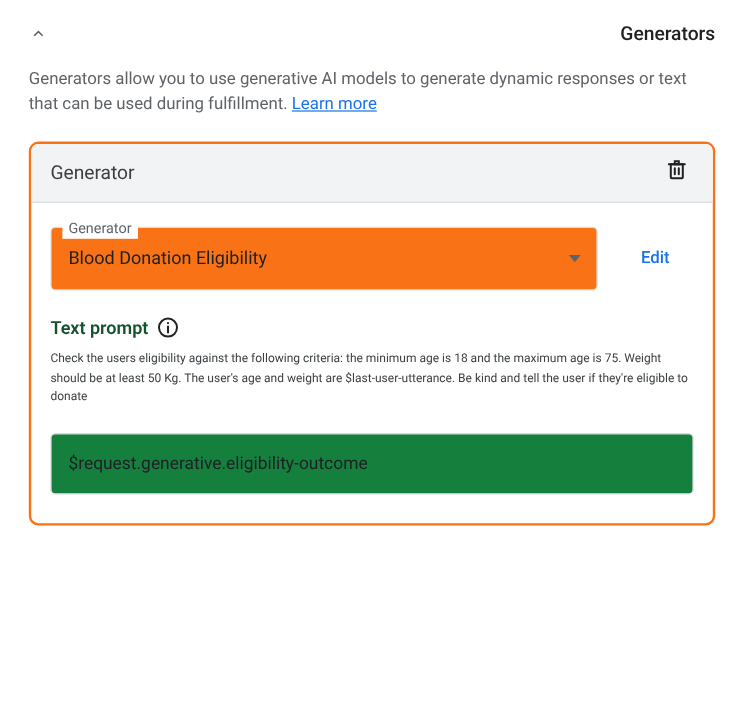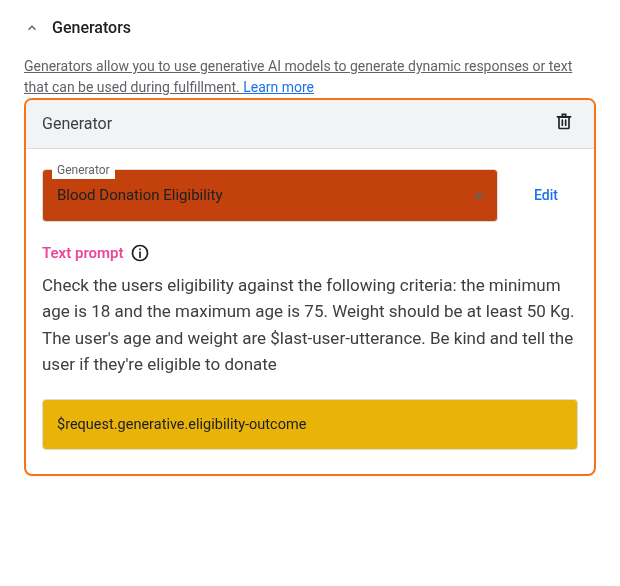--- a/index.html
+++ b/index.html
@@ -11,31 +11,32 @@
     width: 620px;
     padding: 16px 24px;
     font-size: 14px;
     line-height: 1.5;
   }
   .section-header {
     display: flex;
     align-items: center;
     gap: 12px;
     margin-bottom: 16px;
+    justify-content: space-between;
   }
   .section-title {
     font-size: 16px;
     font-weight: 500;
     color: #202124;
   }
   .chevron svg { display: block; }
   .description {
     color: #5f6368;
     font-size: 14px;
-    text-decoration: underline;
+    margin-bottom: 20px;
   }
   .description a {
     color: #1a73e8;
     text-decoration: underline;
   }
   .card {
     border: 2px solid #f97316;
     border-radius: 8px;
     overflow: hidden;
   }
@@ -82,21 +83,21 @@
     font-size: 12px;
     color: #5f6368;
   }
   .select-box {
     width: 100%;
     border: 1px solid #dadce0;
     border-radius: 4px;
     padding: 14px 40px 14px 14px;
     font-size: 15px;
     color: #202124;
-    background: #c2410c;
+    background: #f97316;
     cursor: pointer;
     display: flex;
     align-items: center;
     justify-content: space-between;
   }
   .select-caret {
     position: absolute;
     right: 14px;
     top: 50%;
     transform: translateY(-50%);
@@ -106,47 +107,47 @@
     color: #1a73e8;
     font-size: 14px;
     font-weight: 500;
     cursor: pointer;
     padding: 0 20px 0 8px;
     margin-left: 12px;
   }
   .field-label {
     font-size: 15px;
     font-weight: 600;
-    color: #ec4899;
+    color: #14532d;
     display: flex;
     align-items: center;
     gap: 6px;
     margin-bottom: 8px;
   }
   .info-icon {
     display: inline-flex;
     align-items: center;
     justify-content: center;
     cursor: pointer;
   }
   .prompt-text {
     color: #3c4043;
-    font-size: 17px;
+    font-size: 10px;
     line-height: 1.55;
     margin-bottom: 22px;
   }
   .output-input {
     width: 100%;
     border: 1px solid #dadce0;
     border-radius: 4px;
     padding: 16px 14px;
     font-size: 14.5px;
     color: #202124;
     font-family: inherit;
-    background: #eab308;
+    background: #15803d;
   }
 </style>
 </head>
 <body>
 
 <div class="section-header">
   <span class="chevron">
     <svg width="16" height="16" viewBox="0 0 24 24" fill="#5f6368">
         <path d="M7.41 15.41 12 10.83l4.59 4.58L18 14l-6-6-6 6z"></path>
       </svg>

